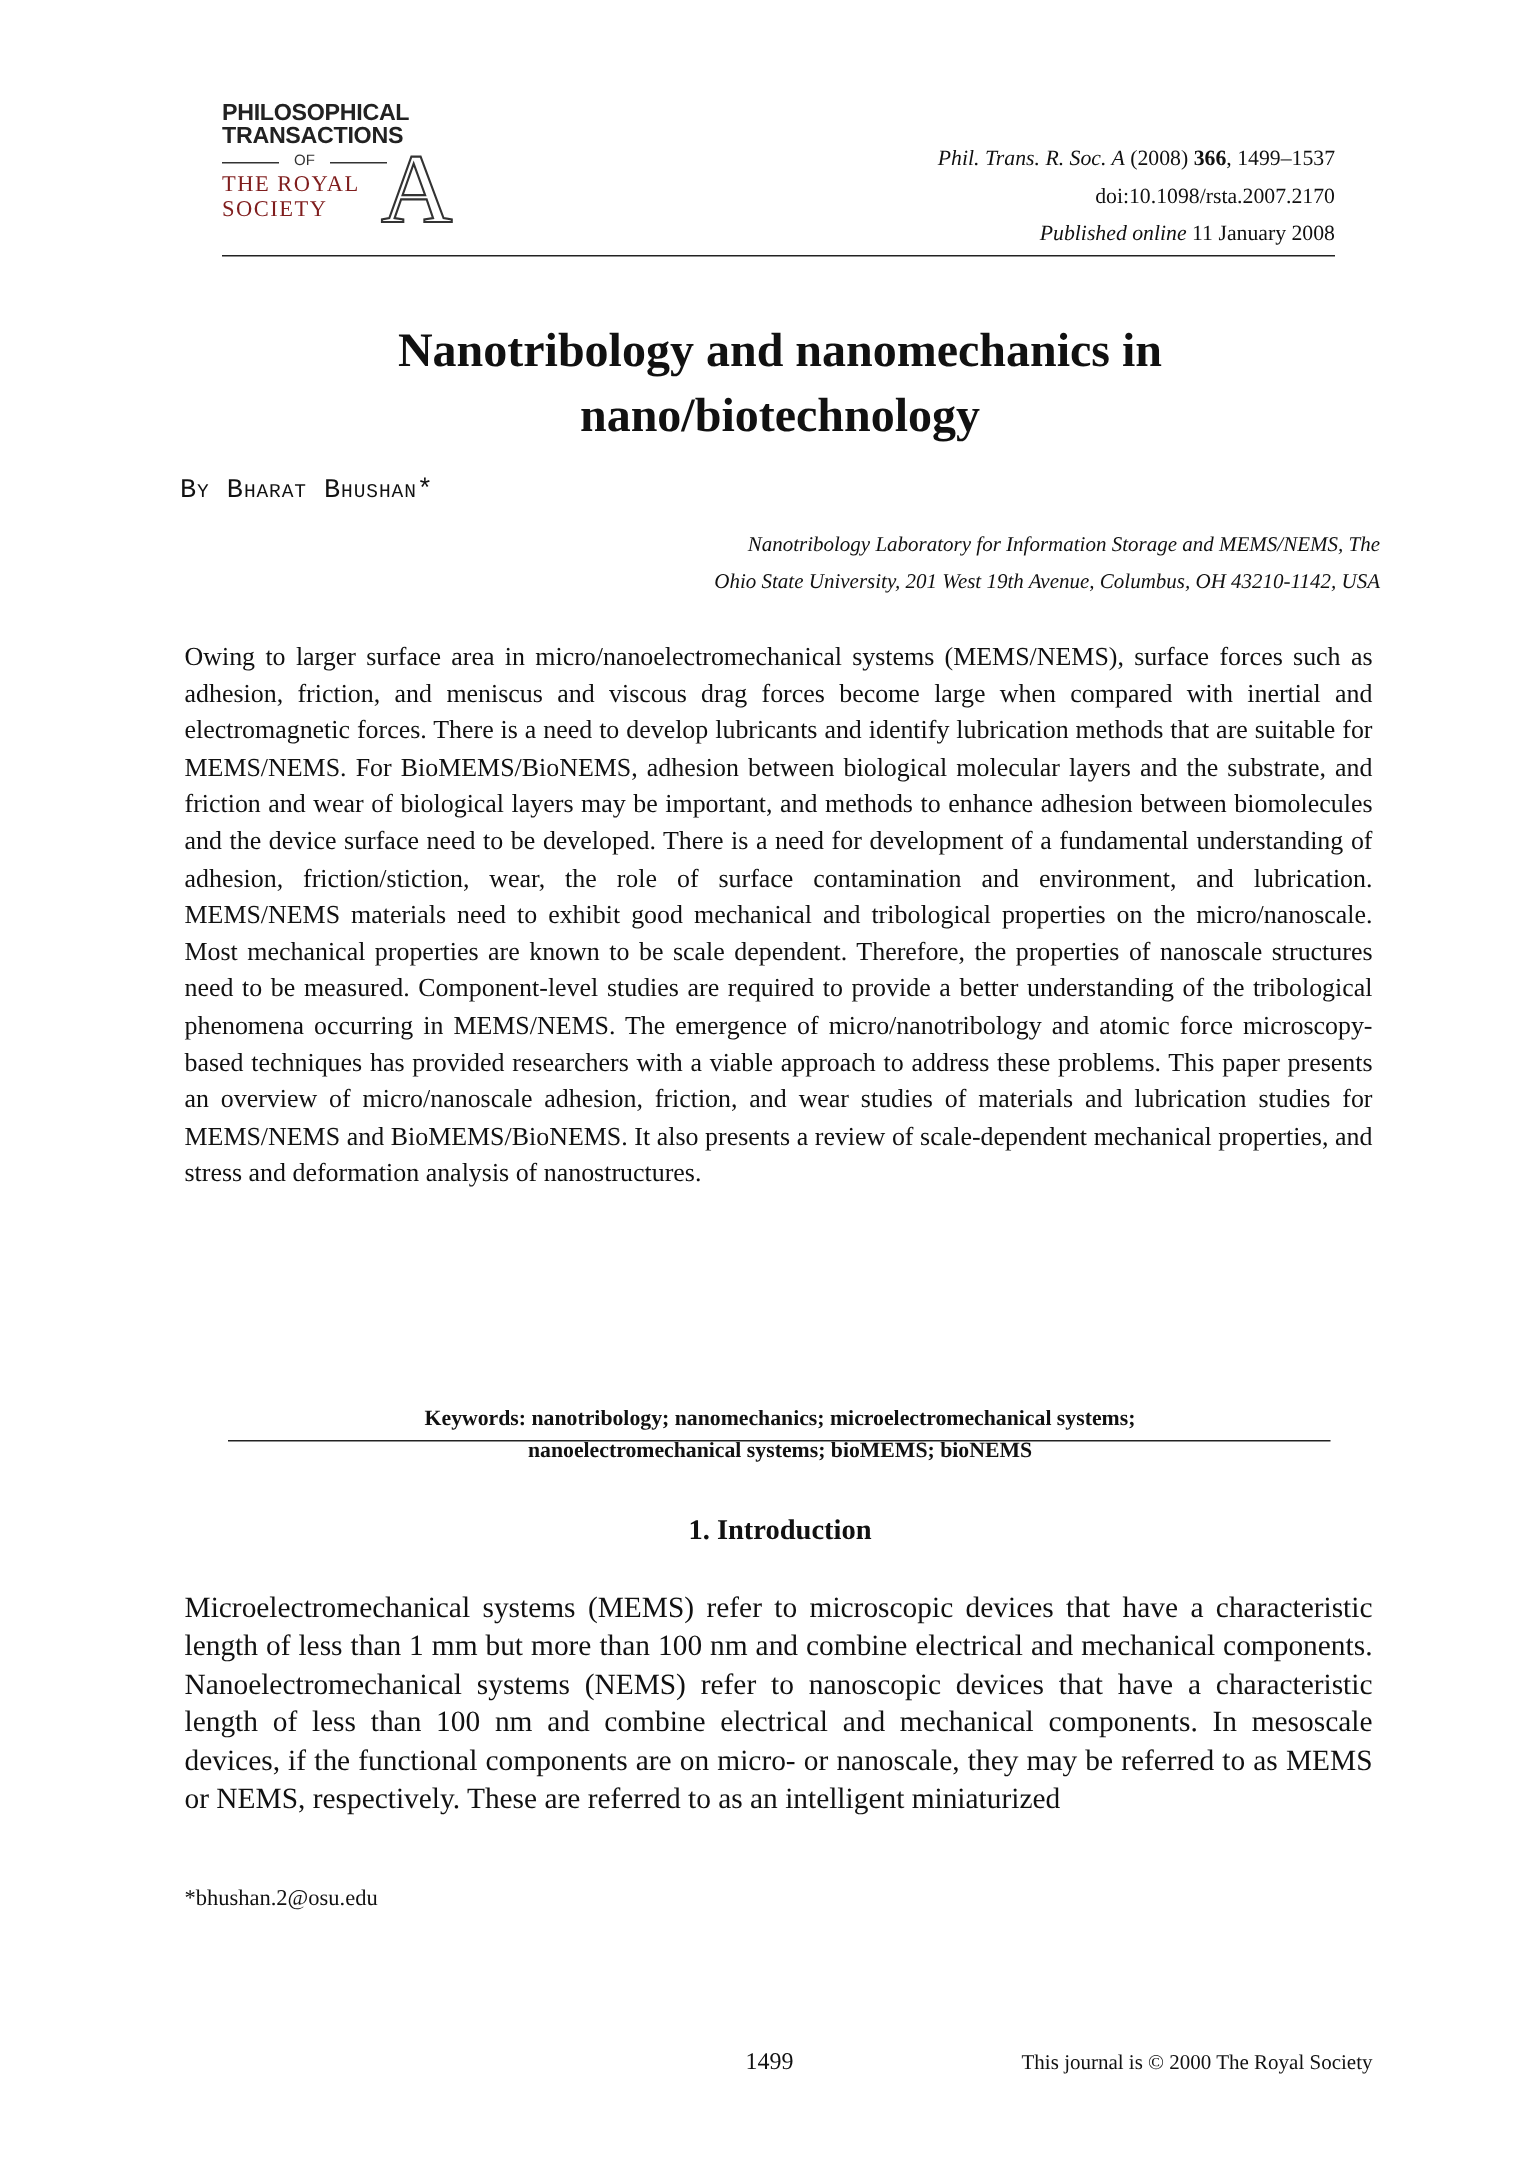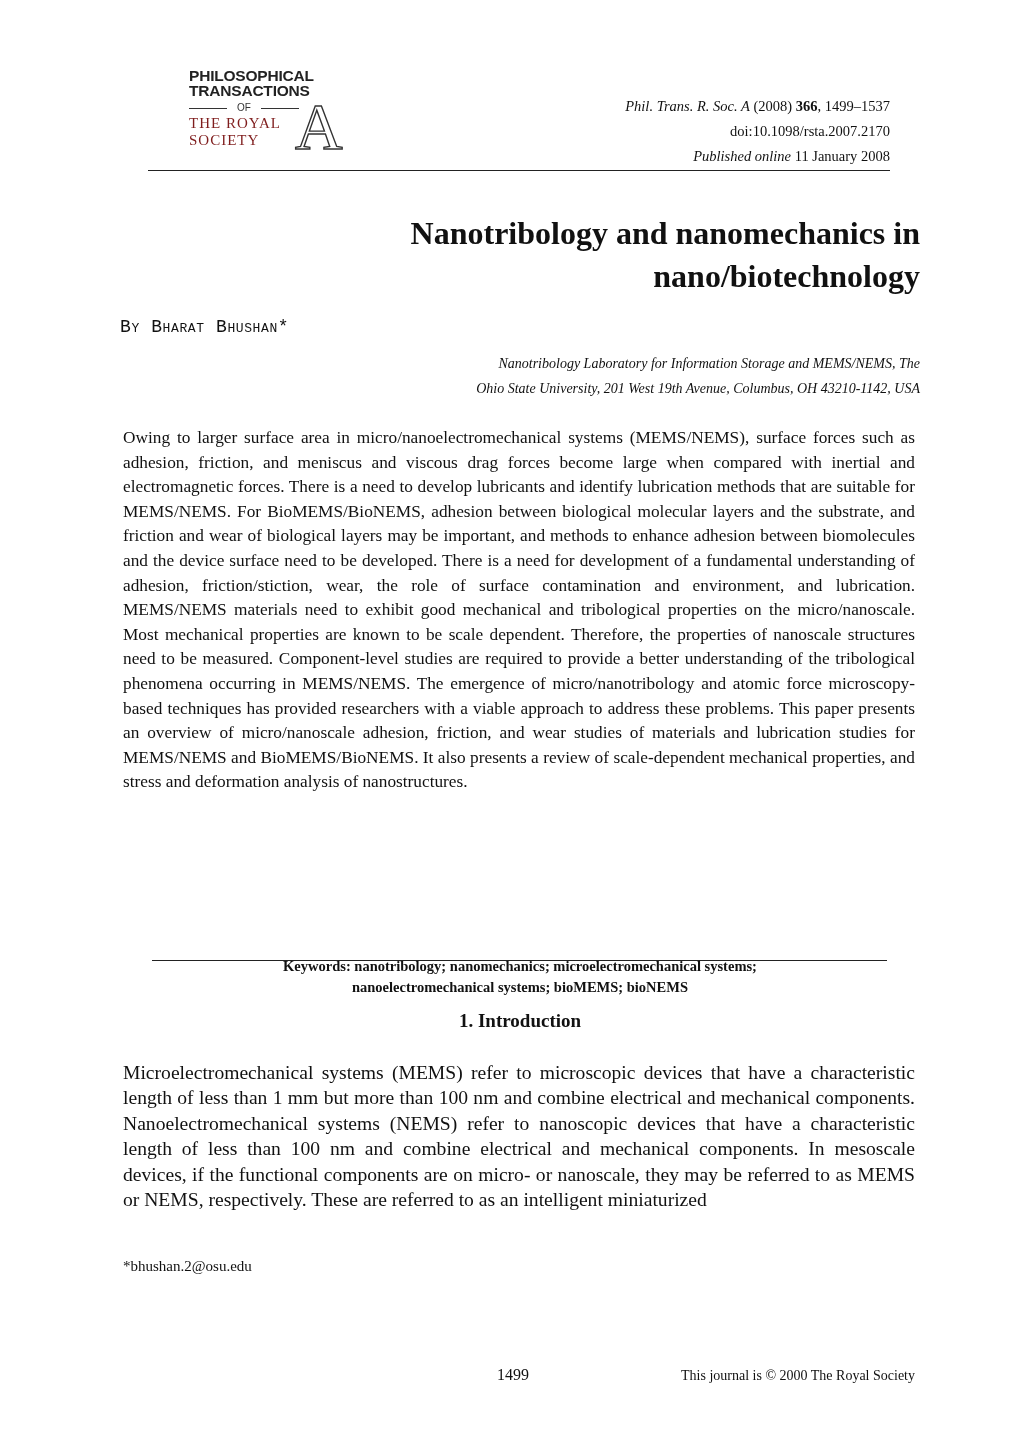--- a/index.html
+++ b/index.html
@@ -1,47 +1,47 @@
 <!DOCTYPE html>
 <html><head>
 <meta charset="utf-8">
 <style>
   html, body { margin: 0; padding: 0; background: #ffffff; }
   body { width: 1020px; height: 1448px; position: relative; overflow: hidden;
          font-family: "DejaVu Serif", "Liberation Serif", serif; color: #111; }
   .page { position: absolute; left: 0; top: 0; width: 1020px; height: 1448px; }
 
   
-  .logo { position: absolute; left: 148px; top: 68px; width: 160px; height: 100px; margin-left: 41px; }
+  .logo { position: absolute; left: 148px; top: 68px; width: 160px; height: 100px; }
   .logo .l1, .logo .l2 { font-family: "Liberation Sans", sans-serif; font-weight: bold;
       font-size: 15.5px; line-height: 15px; letter-spacing: -0.2px; color: #222; }
   .logo .of { position: absolute; top: 34px; left: 0; width: 110px; font-family: "Liberation Sans", sans-serif;
       font-size: 10px; color: #333; text-align: center; }
   .logo .of::before, .logo .of::after { content: ""; position: absolute; top: 6px; height: 1px; width: 38px; background: #333; }
   .logo .of::before { left: 0; } .logo .of::after { right: 0; }
   .logo .royal { position: absolute; top: 47px; left: 0; font-family: "Liberation Serif", serif;
       font-size: 15px; letter-spacing: 1px; color: #7f1d1d; line-height: 17px; }
   .logo .bigA { position: absolute; left: 106px; top: 26px; font-family: "Liberation Serif", serif;
       font-size: 66px; line-height: 66px; color: #fff; -webkit-text-stroke: 1.4px #333; }
 
   .cite { position: absolute; right: 130px; top: 94px; text-align: right; font-size: 14.5px; line-height: 25px;
           font-family: "Liberation Serif", serif; }
   .cite i { font-style: italic; }
   .header-rule { position: absolute; left: 148px; top: 170px; width: 742px; height: 1px; background: #222; }
 
-  .title { position: absolute; left: 120px; width: 800px; top: 212px; text-align: right;
+  .title { position: absolute; left: 120px; width: 800px; top: 212px; text-align: center;
            font-family: "Liberation Serif", serif; font-weight: bold; font-size: 32px; line-height: 43px; }
   .author { position: absolute; left: 120px; width: 800px; top: 317px; text-align: left;
             font-family: Liberation Mono, monospace; font-size: 18px; font-variant: small-caps; letter-spacing: 0.6px; }
   .affil { position: absolute; left: 120px; width: 800px; top: 351px; text-align: right;
            font-family: Liberation Serif, serif; font-style: italic; font-size: 14px; line-height: 25px; }
 
   .abstract { position: absolute; left: 123px; width: 792px; top: 426px; font-family: Liberation Serif, serif;
               font-size: 17.3px; line-height: 24.6px; text-align: justify; hyphens: none; }
-  .keywords { position: absolute; left: 120px; width: 800px; top: 956px; text-align: center;
+  .keywords { position: absolute; left: 120px; width: 800px; top: 936px; text-align: center;
               font-family: "Liberation Serif", serif; font-weight: bold; font-size: 14.5px; line-height: 21px; }
   .kw-rule { position: absolute; left: 152px; width: 735px; top: 960px; height: 1px; background: #222; }
 
   .section-h { position: absolute; left: 120px; width: 800px; top: 1010px; text-align: center;
                font-family: "Liberation Serif", serif; font-weight: bold; font-size: 19px; }
   .intro { position: absolute; left: 123px; width: 792px; top: 1060px; font-family: "Liberation Serif", serif;
            font-size: 19.6px; line-height: 25.4px; text-align: justify; }
 
   .fn-email { position: absolute; left: 123px; top: 1258px; font-family: "Liberation Serif", serif; font-size: 15px; }
   .fn-contrib { position: absolute; left: 123px; width: 792px; top: 1289px; font-family: "Liberation Serif", serif;

